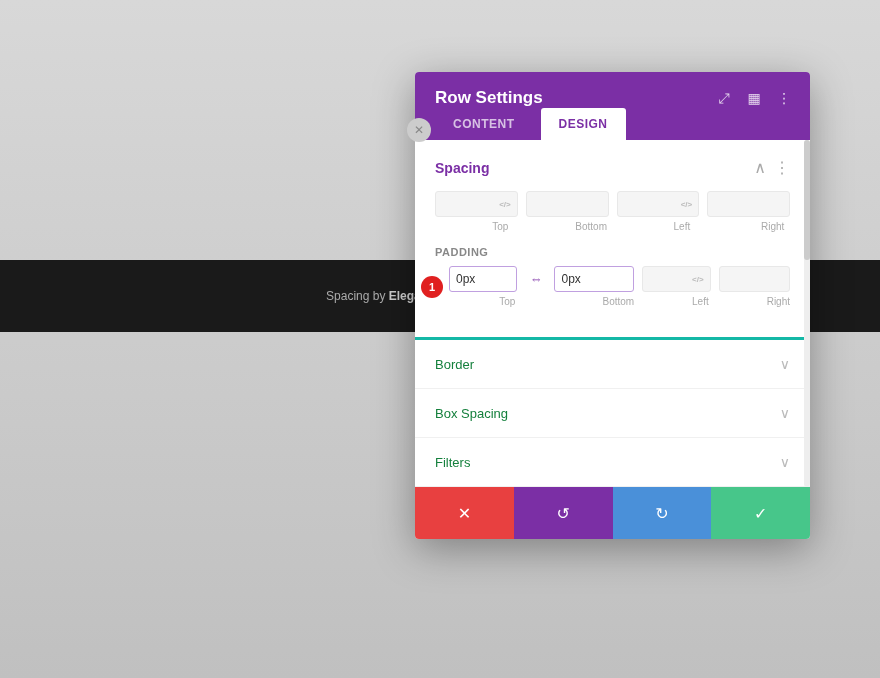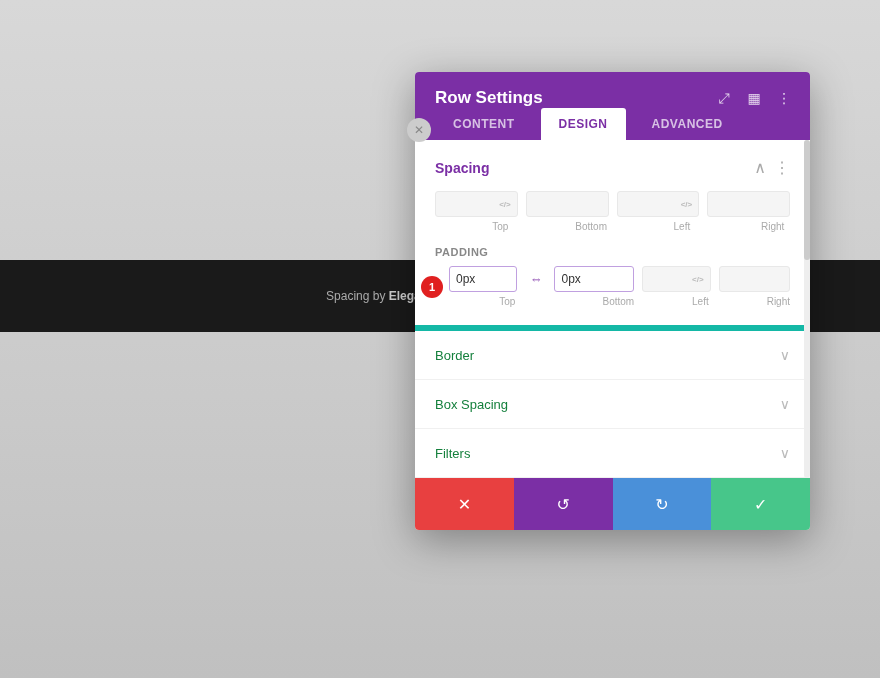--- a/index.html
+++ b/index.html
@@ -122,22 +122,22 @@
       position: absolute;
       top: 0;
       width: 6px;
       height: 120px;
       background: #ccc;
       border-radius: 3px;
     }
 
     
     .section {
-      padding: 18px 20px 4px 20px;
-      border-bottom: 6px solid #14b8a6;
+      padding: 18px 20px 16px 20px;
+      border-bottom: 3px solid #14b8a6;
     }
     .section-header {
       display: flex;
       align-items: center;
       justify-content: space-between;
       margin-bottom: 14px;
     }
     .section-title {
       color: #7b2fa5;
       font-size: 14px;
@@ -323,21 +323,20 @@
       <span class="modal-title">Row Settings</span>
       <div class="modal-header-icons">
         <span class="header-icon">⤢</span>
         <span class="header-icon">▦</span>
         <span class="header-icon">⋮</span>
       </div>
     </div>
     <div class="tabs">
       <div class="tab">Content</div>
       <div class="tab active">Design</div>
-      <div class="tab">Advanced</div>
     </div>
   </div>
 
   <div class="modal-body">
 
     <div class="section">
       <div class="section-header">
         <span class="section-title">Spacing</span>
         <div class="section-controls">
           <span class="collapse-icon">∧</span>

